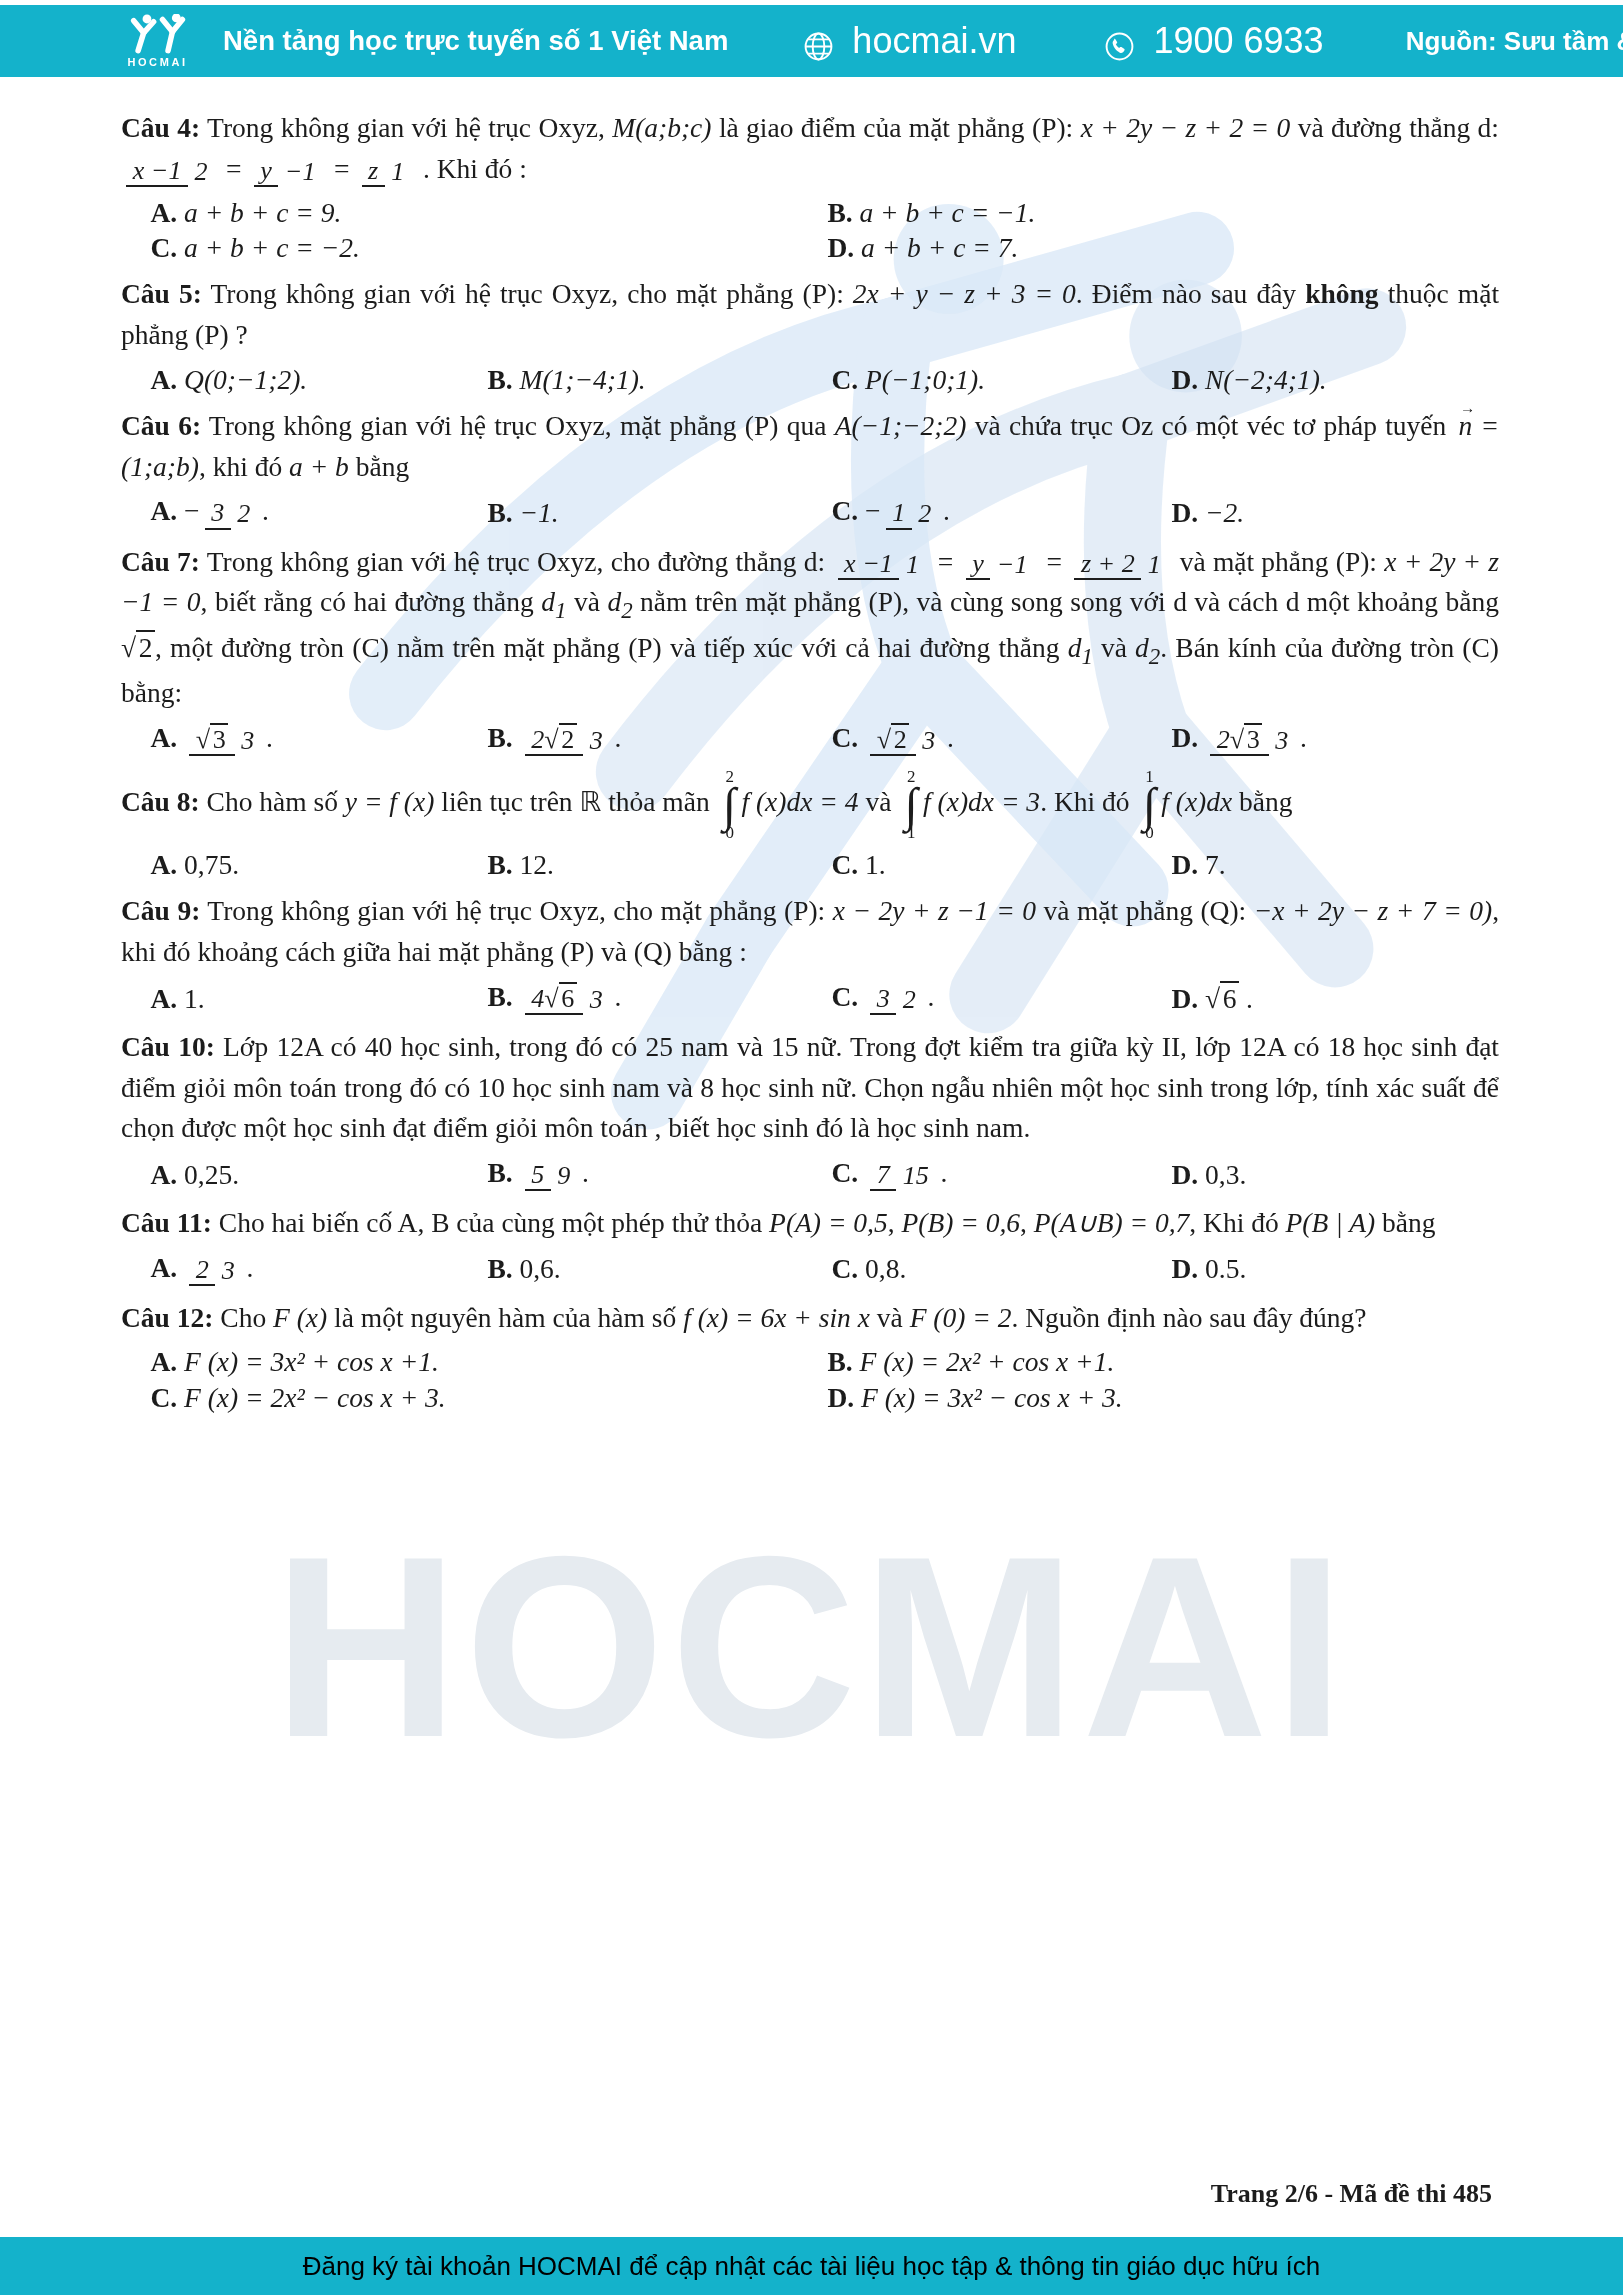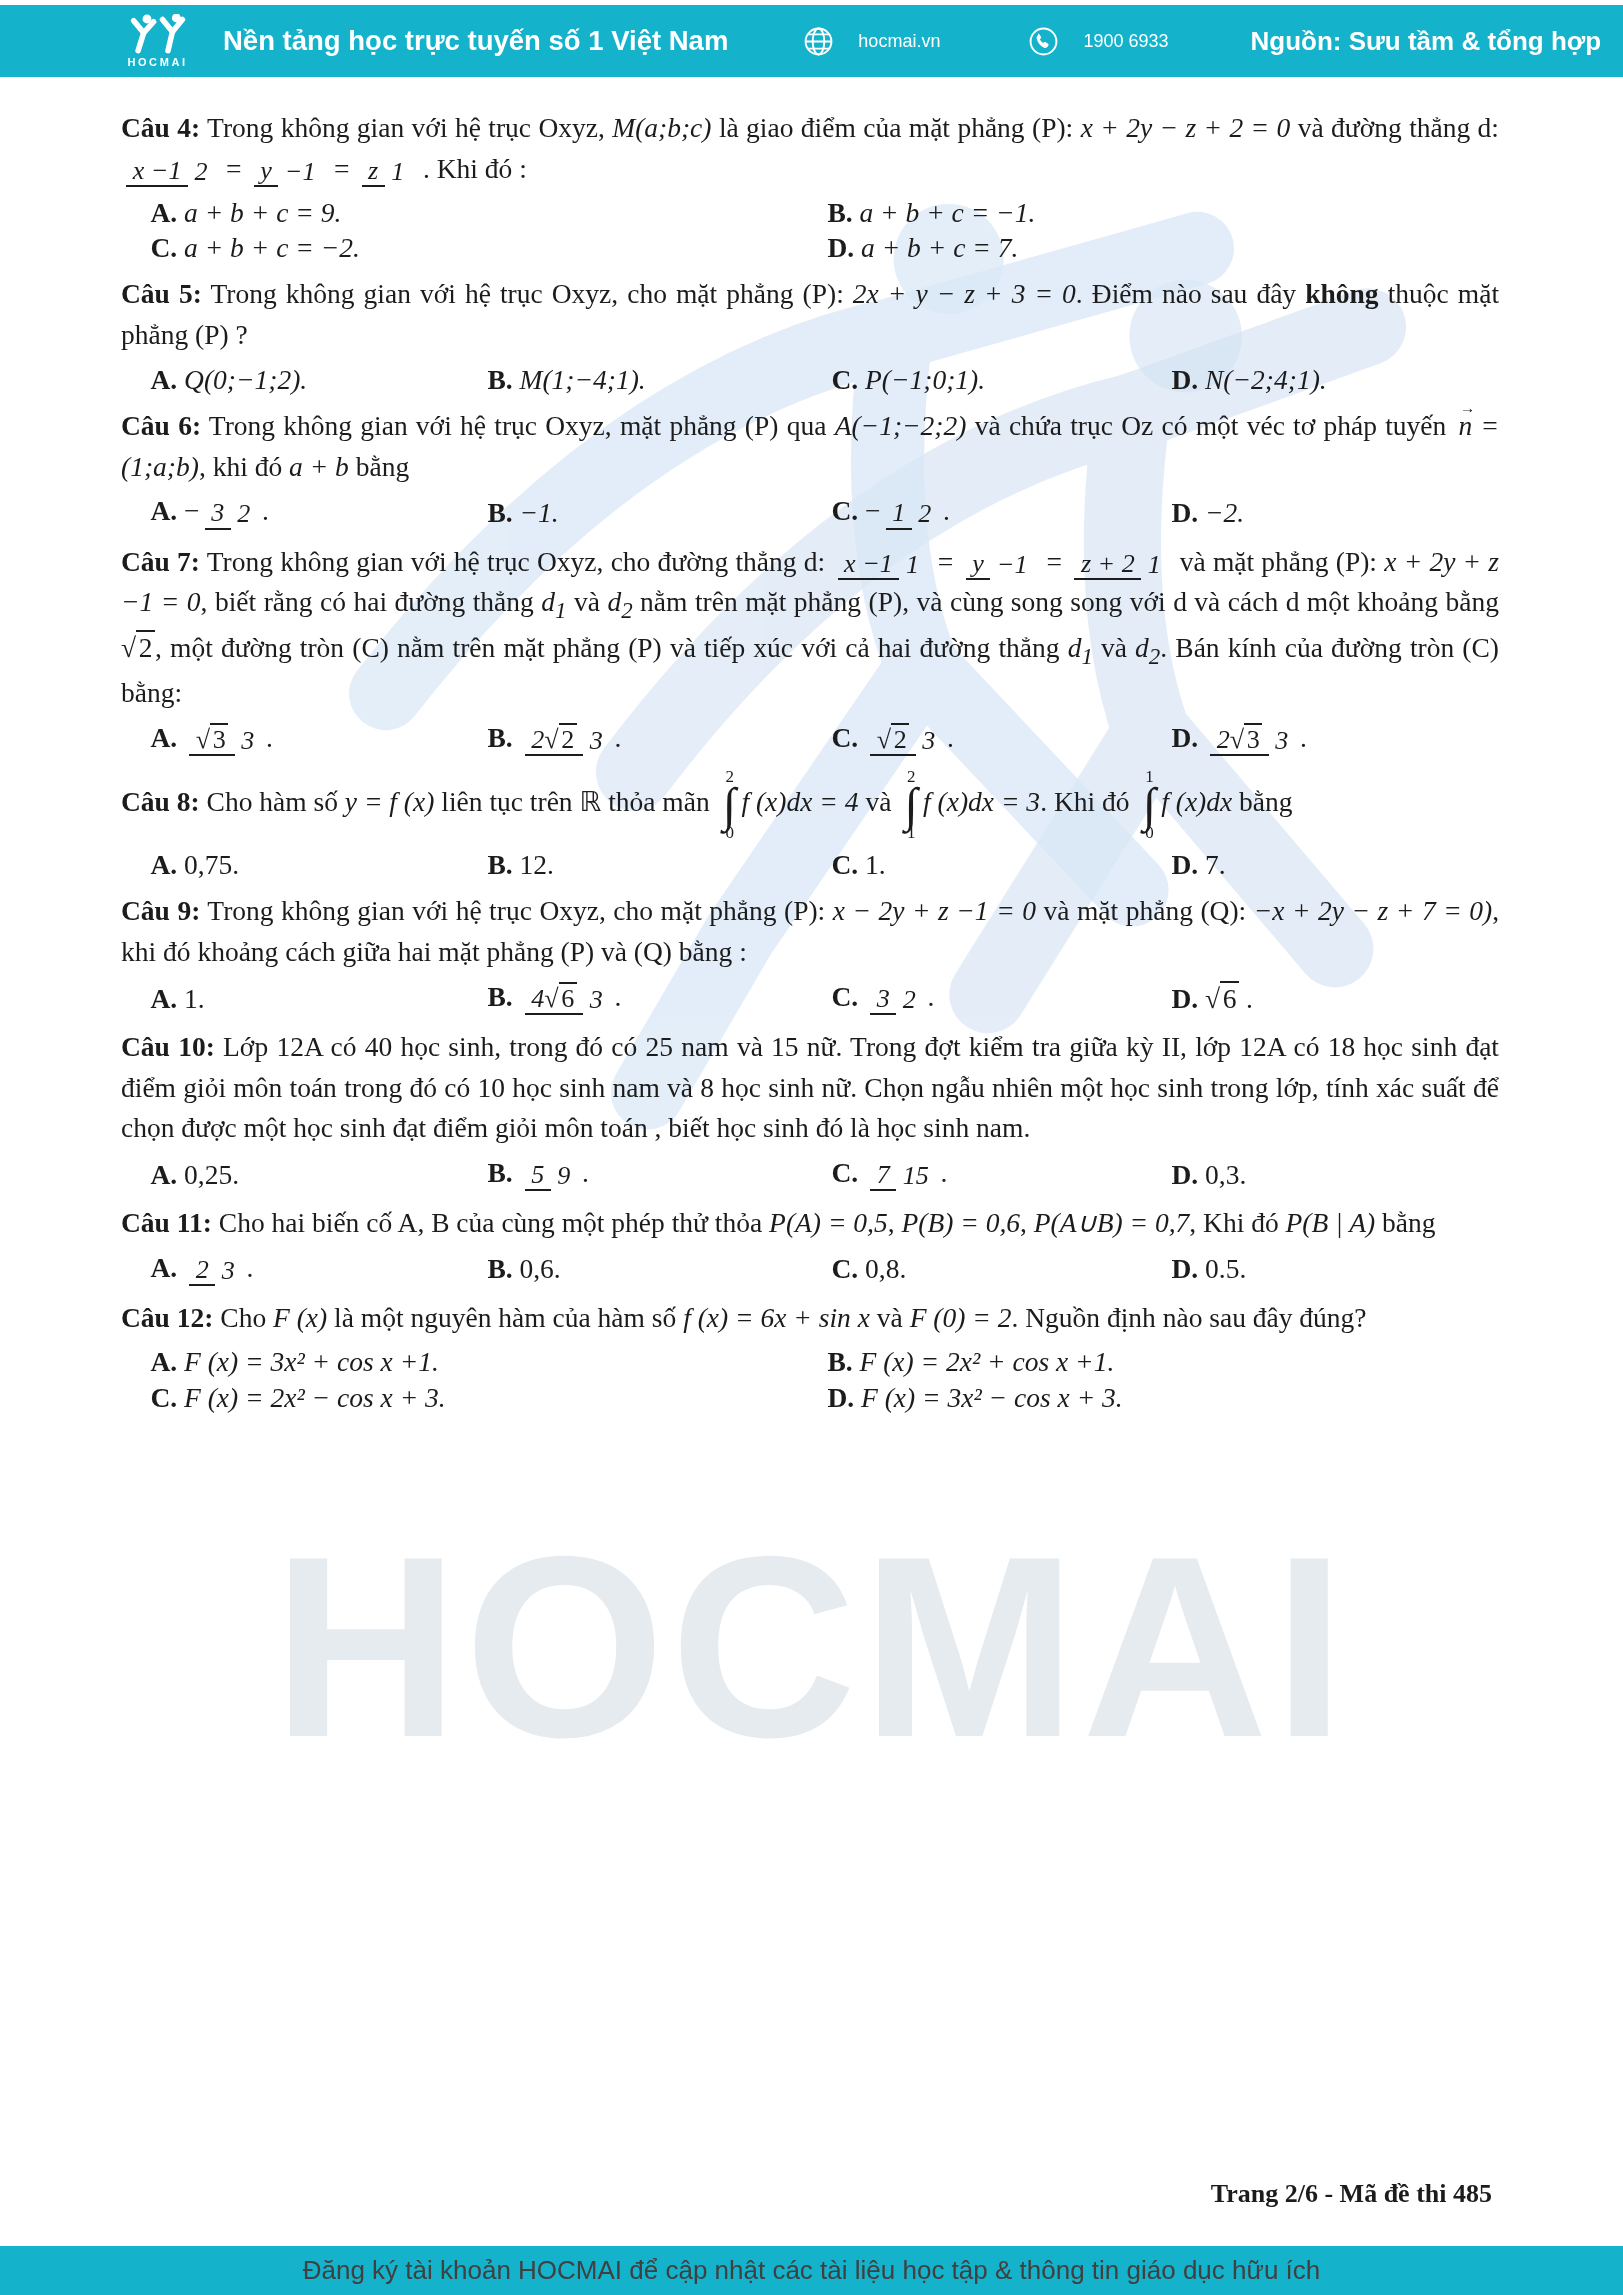--- a/index.html
+++ b/index.html
@@ -6,26 +6,26 @@
   *{margin:0;padding:0;box-sizing:border-box}
   html,body{background:#fff}
   body{width:1623px;height:2295px;position:relative;font-family:"Liberation Serif",serif;color:#1c1c1c;overflow:hidden}
 
   
   .topbar{position:absolute;top:5.2px;left:0;right:0;height:72px;background:#14b2cb;color:#fff;
     font-family:"Liberation Sans",sans-serif;display:flex;align-items:center;padding:0 59px 0 121px;z-index:3}
   .logo{display:flex;flex-direction:column;align-items:center;margin-right:29px}
   .logo-caption{font-size:11px;font-weight:bold;letter-spacing:2.6px;margin-top:1.3px}
   .tagline{font-size:27.5px;font-weight:bold;white-space:nowrap}
-  .hitem{display:flex;align-items:center;gap:24px;font-size:18px;white-space:nowrap}
+  .hitem{display:flex;align-items:flex-end;gap:18px;font-size:36px;white-space:nowrap}
   .site{margin-left:75px}
   .hotline{margin-left:88px}
   .source{margin-left:82px;font-weight:bold;font-size:26px;white-space:nowrap}
 
-  .botbar{position:absolute;bottom:0;left:0;right:0;height:49px;background:#14b2cb;color:#404040;
+  .botbar{position:absolute;bottom:0;left:0;right:0;height:58px;background:#14b2cb;color:#000000;
     font-family:"Liberation Sans",sans-serif;font-size:26px;display:flex;align-items:center;justify-content:center;z-index:3}
 
   
   .wm-figure{position:absolute;left:281px;top:196px;z-index:0}
   .wm-text{position:absolute;top:1498px;left:0;right:0;text-align:center;z-index:0;
     font-family:"Liberation Sans",sans-serif;font-weight:bold;font-size:258px;letter-spacing:5.2px;color:#e6ebf0}
 
   
   .content{position:absolute;left:121px;right:124px;top:108px;z-index:2}
   .q{margin-bottom:10.5px}

